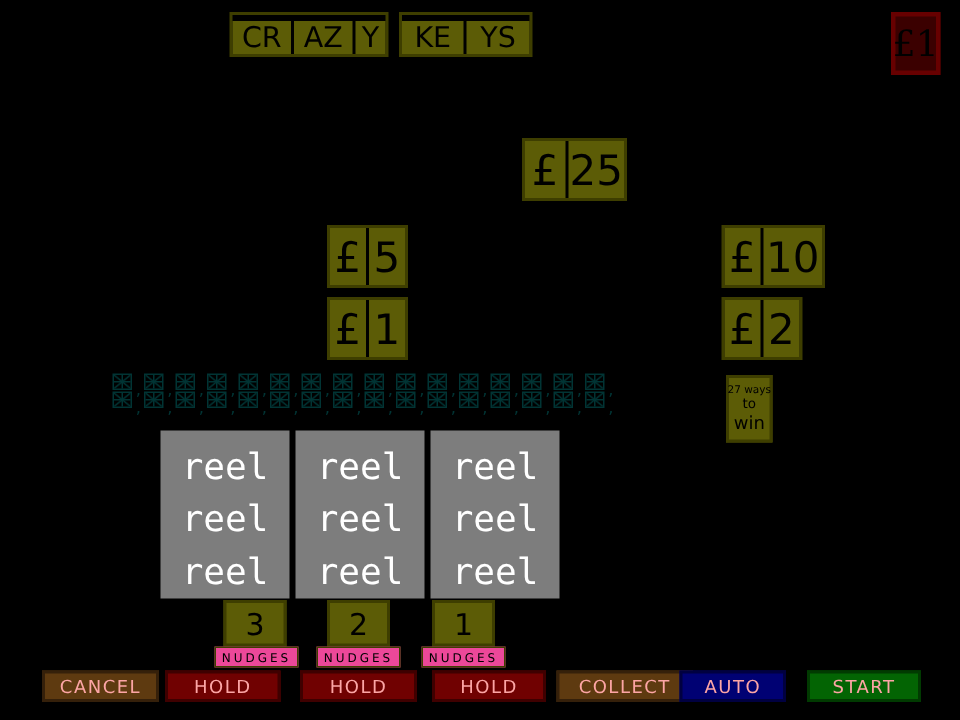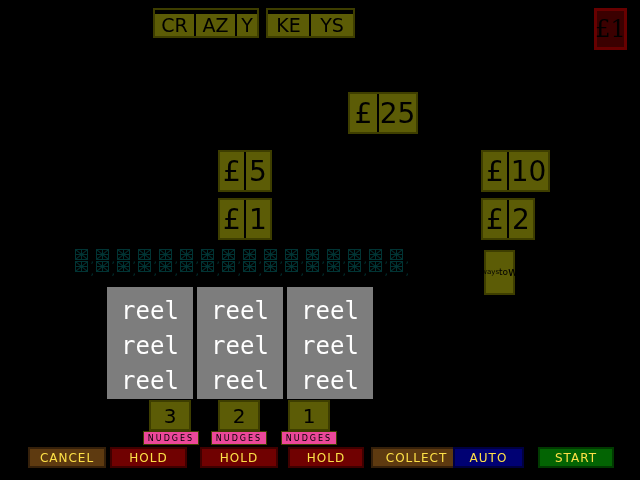--- a/index.html
+++ b/index.html
@@ -40,21 +40,21 @@
     position:absolute; left:594px; top:8px; width:33px; height:42px;
     background:#3b0000; border:3px solid #670000; box-sizing:border-box;
     display:flex; align-items:center; justify-content:center;
     font-family:"DejaVu Serif", serif; font-size:24px; color:#000;
   }
 
   
   .ways {
     position:absolute; left:484px; top:250px; width:31px; height:45px;
     background:#5c5c06; border:2px solid #3e3e00; box-sizing:border-box;
-    display:flex; flex-direction:row; align-items:center; justify-content:center;
+    display:flex; flex-direction:column; align-items:center; justify-content:center;
     color:#000; text-align:center;
   }
   .ways .l1 { font-size:7px; line-height:9px; white-space:nowrap; }
   .ways .l2 { font-size:9px; line-height:11px; }
   .ways .l3 { font-size:12px; line-height:13px; }
 
   
   .dim-row { position:absolute; left:75px; display:flex; height:11px; }
   .dim-row.r1 { top:249px; } .dim-row.r2 { top:261px; }
   .seg-char {
@@ -100,21 +100,21 @@
     font-size:8px; letter-spacing:2px;
   }
   .nc1 { left:149px; } .nl1 { left:143px; }
   .nc2 { left:218px; } .nl2 { left:211px; }
   .nc3 { left:288px; } .nl3 { left:281px; }
 
   
   .btn {
     position:absolute; top:447px; height:21px; box-sizing:border-box;
     display:flex; align-items:center; justify-content:center;
-    font-size:12px; letter-spacing:1px; color:#fde047;
+    font-size:12px; letter-spacing:1px; color:#fca5a5;
     border:2px solid transparent; cursor:pointer; padding:0;
     font-family:"DejaVu Sans", sans-serif;
   }
   .btn-cancel  { left:28px;  width:78px; background:#5e3a10; border-color:#35200a; }
   .btn-hold1   { left:110px; width:77px; }
   .btn-hold2   { left:200px; width:78px; }
   .btn-hold3   { left:288px; width:76px; }
   .btn-hold1,.btn-hold2,.btn-hold3 { background:#700101; border-color:#3f0000; }
   .btn-collect { left:371px; width:91px; background:#5e3a10; border-color:#35200a;text-align:right; }
   .btn-auto    { left:453px; width:71px; background:#000173; border-color:#000040; }

